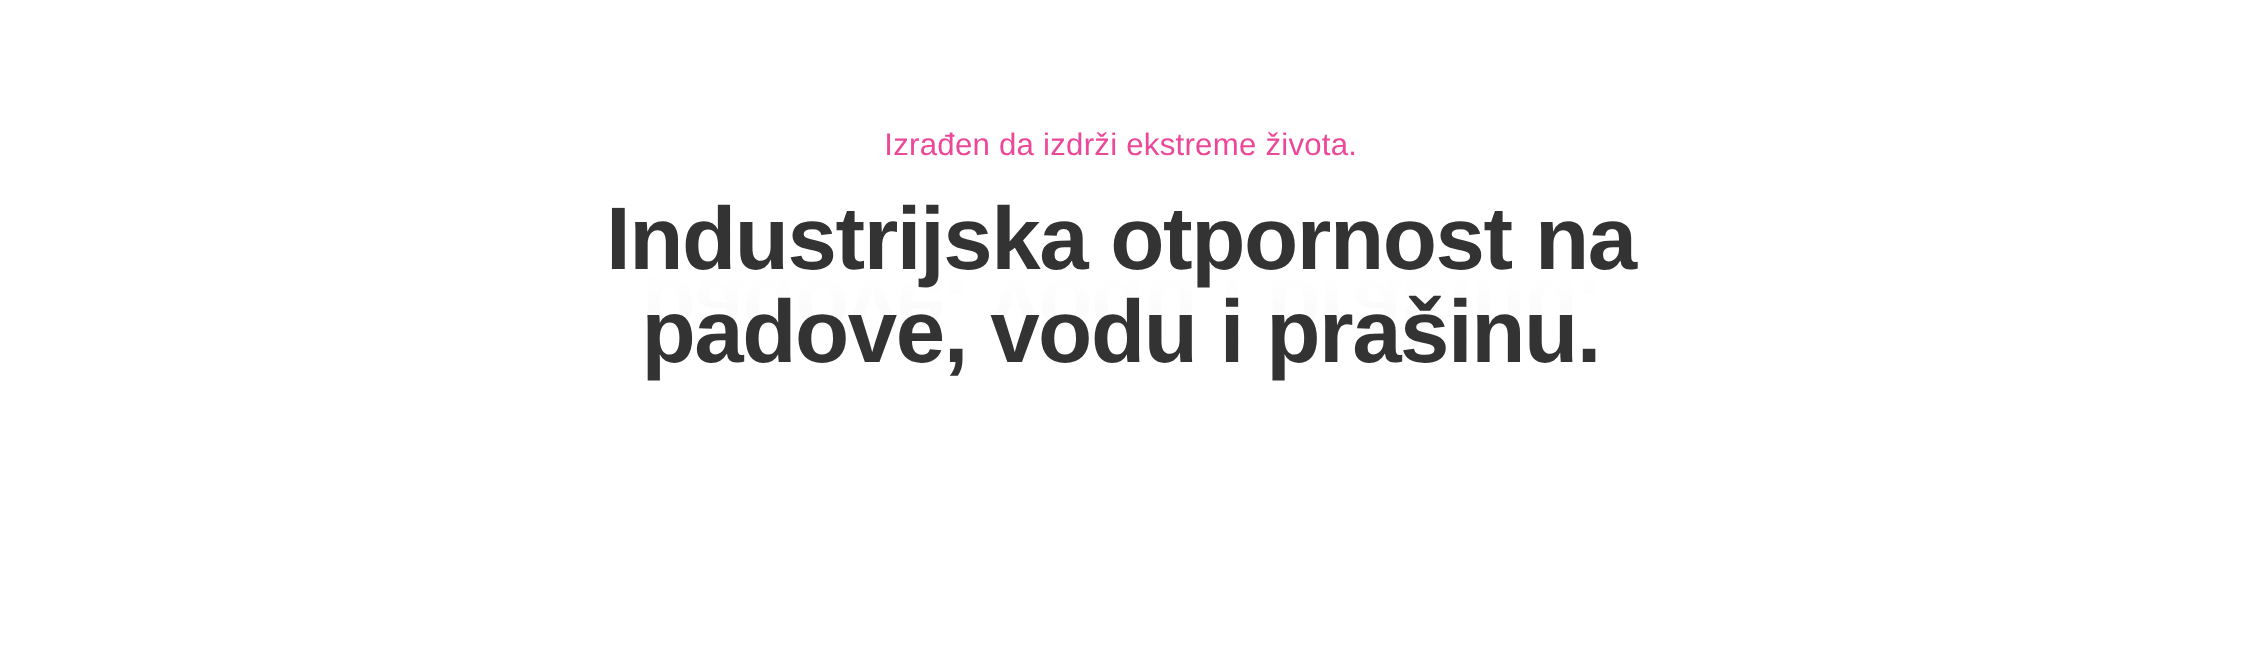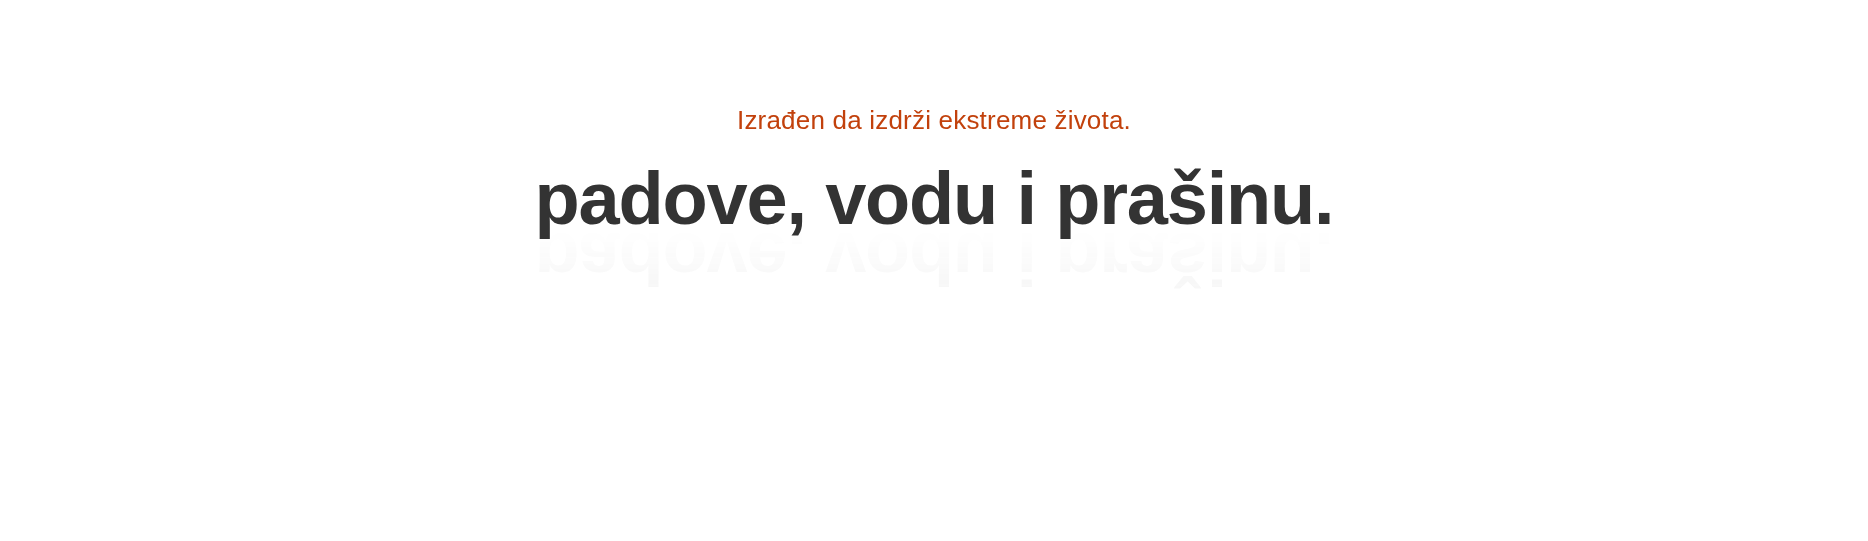--- a/index.html
+++ b/index.html
@@ -35,21 +35,21 @@
     display: flex;
     flex-direction: column;
     align-items: center;
   }
 
   .eyebrow {
     font-family: "Liberation Sans", sans-serif;
     font-size: 26px;
     font-weight: 400;
     letter-spacing: 0.2px;
-    color: #c2410c;
+    color: #ec4899;
     line-height: 1.3;
     text-align: center;
     margin: 0;
     white-space: nowrap;
   }
 
   .headline-wrap {
     position: relative;
     margin-top: 22px;
     width: 100%;
@@ -102,20 +102,21 @@
 </head>
 <body>
 
 <div class="hero">
   <div class="hero-inner">
 
     <p class="eyebrow">Izrađen da izdrži ekstreme života.</p>
 
     <div class="headline-wrap">
       <h1 class="headline">
+        <span class="headline-line">Industrijska otpornost na</span>
         <span class="headline-line">padove, vodu i prašinu.</span>
       </h1>
 
       <div class="reflection">padove, vodu i prašinu.</div>
     </div>
 
   </div>
 </div>
 
 </body></html>

